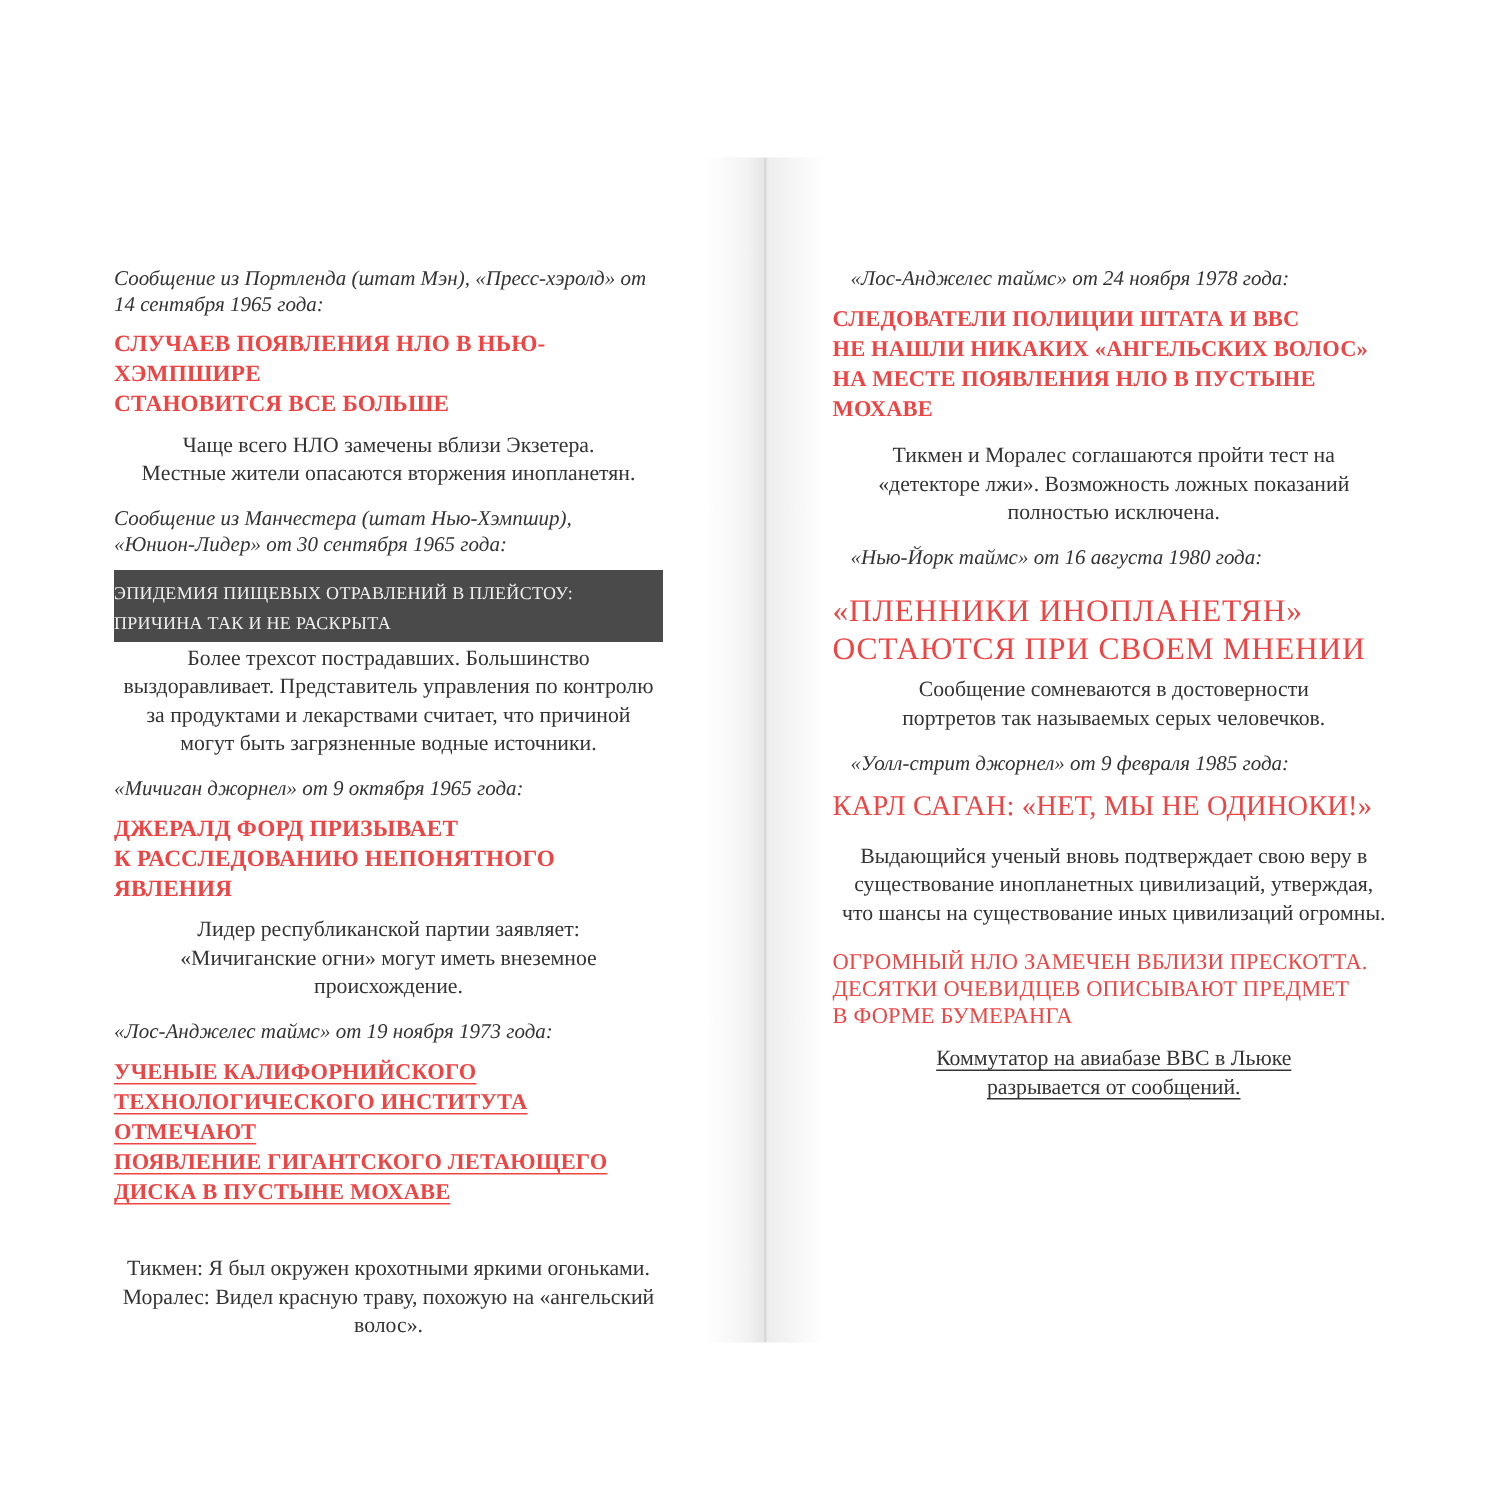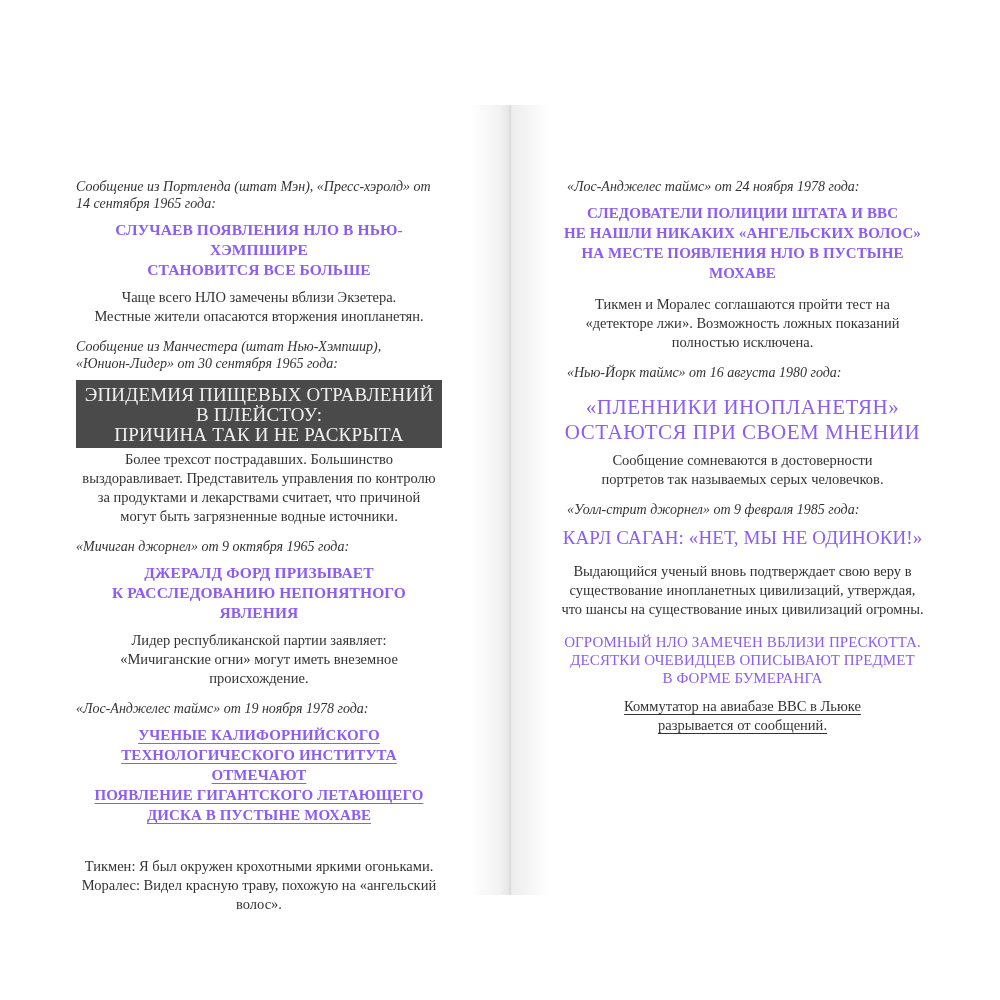--- a/index.html
+++ b/index.html
@@ -5,26 +5,26 @@
   html, body { margin:0; padding:0; }
   body { width:1000px; height:1000px; background:#ffffff; position:relative; overflow:hidden;
          font-family:"Liberation Serif","DejaVu Serif",serif; color:#222; }
   .gutter { position:absolute; top:105px; height:790px; left:470px; width:80px;
             background:linear-gradient(to right, #ffffff 0%, #f3f3f3 35%, #e6e6e6 49%, #d2d2d2 50%, #ededed 52%, #f6f6f6 75%, #ffffff 100%); }
   .page { position:absolute; top:178px; }
   .page.left { left:76px; width:366px; }
   .page.right { left:555px; width:375px; }
   .src { font-style:italic; font-size:14px; line-height:17px; color:#333; margin:0 0 8px 0; }
   .src.r { padding-left:12px; }
-  .head { text-align:center; font-weight:bold; font-size:15px; line-height:20px; color:#8b5cf6; margin:0 0 6px 0; letter-spacing:0.1px; }
+  .head { text-align:left; font-weight:bold; font-size:15px; line-height:20px; color:#ef4444; margin:0 0 6px 0; letter-spacing:0.1px; }
   .head.big { font-weight:normal; font-size:21px; line-height:25px; letter-spacing:0.5px; margin:14px 0 6px 0; }
   .head.sagan { font-weight:normal; font-size:19px; line-height:24px; margin:4px 0 12px 0; }
   .head.caps { font-weight:normal; font-size:15px; line-height:18px; }
-  .banner { background:#4a4a4a; color:#f0f0f0; font-weight:normal; font-size:19px; line-height:20px;
-            padding:5px 0 3px 0; text-align:center; margin:0 0 2px 0; letter-spacing:0.2px; }
+  .banner { background:#4a4a4a; color:#f0f0f0; font-weight:normal; font-size:12px; line-height:20px;
+            padding:5px 0 3px 0; margin:0 0 2px 0; letter-spacing:0.2px; }
   .body { text-align:center; font-size:14.5px; line-height:19px; color:#333; margin:0 0 12px 0; }
   .u span { text-decoration:underline; text-underline-offset:3px; }
   .ul { text-decoration:underline; text-underline-offset:3px;margin-top:12px; }
 </style>
 </head>
 <body>
 
 <div class="gutter"></div>
 
 <div class="page left">
@@ -71,21 +71,21 @@
     </p>
     <p class="body" style="margin-top:8px;">
       <span>Лидер республиканской партии заявляет:</span><br>
       <span>«Мичиганские огни» могут иметь внеземное</span><br>
       <span>происхождение.</span>
     </p>
   </div>
 
   <div>
     <p class="src">
-      <span>«Лос-Анджелес таймс» от 19 ноября 1978 года:</span>
+      <span>«Лос-Анджелес таймс» от 19 ноября 1973 года:</span>
     </p>
     <p class="head u" style="line-height:20px;">
       <span>УЧЕНЫЕ КАЛИФОРНИЙСКОГО</span><br>
       <span>ТЕХНОЛОГИЧЕСКОГО ИНСТИТУТА ОТМЕЧАЮТ</span><br>
       <span>ПОЯВЛЕНИЕ ГИГАНТСКОГО ЛЕТАЮЩЕГО</span><br>
       <span>ДИСКА В ПУСТЫНЕ МОХАВЕ</span>
     </p>
     <p class="body" style="margin-top:32px;">
       <span>Тикмен: Я был окружен крохотными яркими огоньками.</span><br>
       <span>Моралес: Видел красную траву, похожую на «ангельский</span><br>

